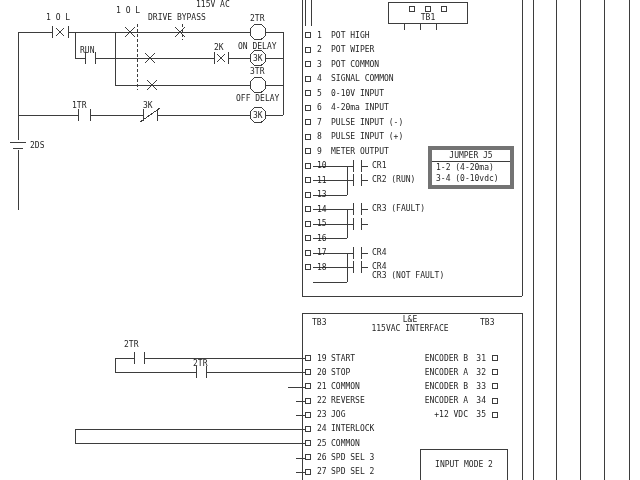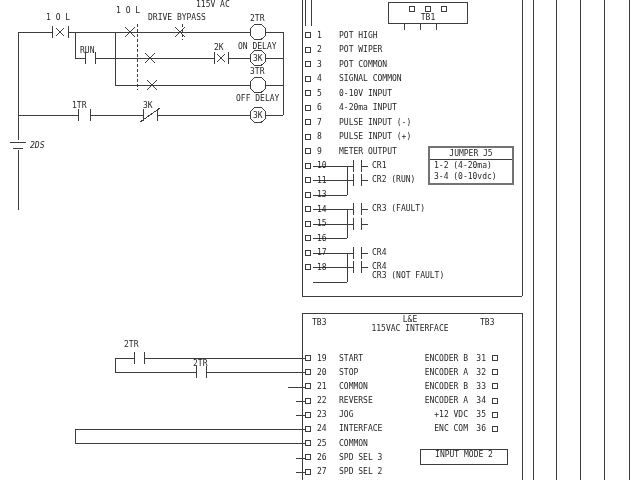--- a/index.html
+++ b/index.html
@@ -12,35 +12,35 @@
   .lbl{position:absolute;white-space:pre;}
   .sq{display:inline-block;width:6px;height:6px;border:1px solid #3d3d3d;box-sizing:border-box;background:#fff;flex:none;}
   
   .tlist{position:absolute;left:305px;}
   .tlist.upper{top:28px;}
   .tlist.lower{top:351px;}
   .trow{display:flex;align-items:center;}
   .upper .trow{height:14.5px;}
   .lower .trow{height:14.2px;}
   .tnum{width:14px;margin-left:6px;}
-  .tlabel{margin-left:8px;white-space:pre;}
+  .tlabel{white-space:pre;}
   
   .enc-list{position:absolute;left:404px;top:351px;}
   .enc-row{display:flex;align-items:center;height:14.2px;}
   .enc-label{width:64px;text-align:right;white-space:pre;}
   .enc-num{width:18px;text-align:right;margin-right:6px;}
   
   .tb1-box{position:absolute;left:388px;top:2px;width:80px;height:22px;border:1px solid #3d3d3d;box-sizing:border-box;}
   .tb1-squares{display:flex;justify-content:center;gap:10px;margin-top:3px;}
   .tb1-label{text-align:center;margin-top:1px;}
-  .jumper-box{position:absolute;left:428px;top:146px;width:86px;border:2px solid #737373;background:#fff;box-sizing:border-box;}
+  .jumper-box{position:absolute;left:428px;top:146px;width:86px;border:4px solid #737373;background:#fff;box-sizing:border-box;}
   .jumper-title{text-align:center;border-bottom:1px solid #3d3d3d;padding:1px 0;}
   .jumper-line{padding:1px 0 1px 4px;white-space:pre;}
-  .input-mode{position:absolute;left:420px;top:449px;width:88px;height:16px;border:1px solid #3d3d3d;
-    display:flex;align-items:flex-start;justify-content:center;background:#fff;box-sizing:border-box;}
+  .input-mode{position:absolute;left:420px;top:449px;width:88px;height:32px;border:1px solid #3d3d3d;
+    display:flex;align-items:center;justify-content:center;background:#fff;box-sizing:border-box;}
   .tb3-center{position:absolute;left:345px;top:315px;width:130px;text-align:center;}
   .cr{position:absolute;left:372px;white-space:pre;}
 </style>
 </head>
 <body>
 
 <div class="canvas">
 
   <svg class="wires" width="640" height="480" viewBox="0 0 640 480" shape-rendering="crispEdges">
     <g stroke="#3d3d3d" stroke-width="1" fill="none">
@@ -83,21 +83,21 @@
   <div class="lbl" style="left:80px;top:46px;">RUN</div>
   <div class="lbl" style="left:250px;top:14px;">2TR</div>
   <div class="lbl" style="left:238px;top:42px;">ON DELAY</div>
   <div class="lbl" style="left:214px;top:43px;">2K</div>
   <div class="lbl" style="left:253px;top:54px;">3K</div>
   <div class="lbl" style="left:250px;top:67px;">3TR</div>
   <div class="lbl" style="left:236px;top:94px;">OFF DELAY</div>
   <div class="lbl" style="left:72px;top:101px;">1TR</div>
   <div class="lbl" style="left:143px;top:101px;">3K</div>
   <div class="lbl" style="left:253px;top:111px;">3K</div>
-  <div class="lbl" style="left:30px;top:141px;font-style:italic;">2DS</div>
+  <div class="lbl" style="left:30px;top:141px;">2DS</div>
   <div class="lbl" style="left:124px;top:340px;">2TR</div>
   <div class="lbl" style="left:193px;top:359px;">2TR</div>
 
   <div class="tb1-box">
     <div class="tb1-squares">
       <span class="sq"></span>
       <span class="sq"></span>
       <span class="sq"></span>
     </div>
     <div class="tb1-label">TB1</div>
@@ -233,21 +233,21 @@
         <span class="tlabel">REVERSE</span>
       </div>
       <div class="trow">
         <span class="sq"></span>
         <span class="tnum">23</span>
         <span class="tlabel">JOG</span>
       </div>
       <div class="trow">
         <span class="sq"></span>
         <span class="tnum">24</span>
-        <span class="tlabel">INTERFACE</span>
+        <span class="tlabel">INTERLOCK</span>
       </div>
       <div class="trow">
         <span class="sq"></span>
         <span class="tnum">25</span>
         <span class="tlabel">COMMON</span>
       </div>
       <div class="trow">
         <span class="sq"></span>
         <span class="tnum">26</span>
         <span class="tlabel">SPD SEL 3</span>
@@ -278,24 +278,19 @@
       <div class="enc-row">
         <span class="enc-label">ENCODER A</span>
         <span class="enc-num">34</span>
         <span class="sq"></span>
       </div>
       <div class="enc-row">
         <span class="enc-label">+12 VDC</span>
         <span class="enc-num">35</span>
         <span class="sq"></span>
       </div>
-      <div class="enc-row">
-        <span class="enc-label">ENC COM</span>
-        <span class="enc-num">36</span>
-        <span class="sq"></span>
-      </div>
   </div>
 
   <div class="input-mode">
     <span>INPUT MODE 2</span>
   </div>
 
 </div>
 
 </body></html>

